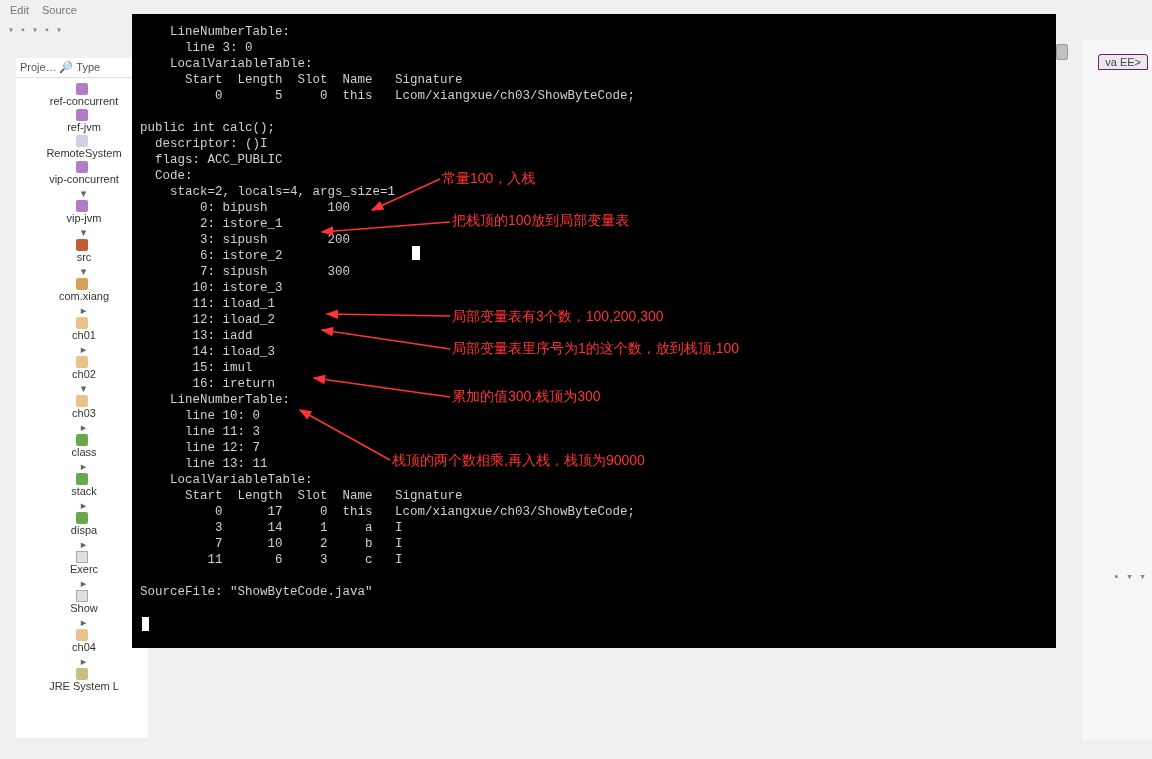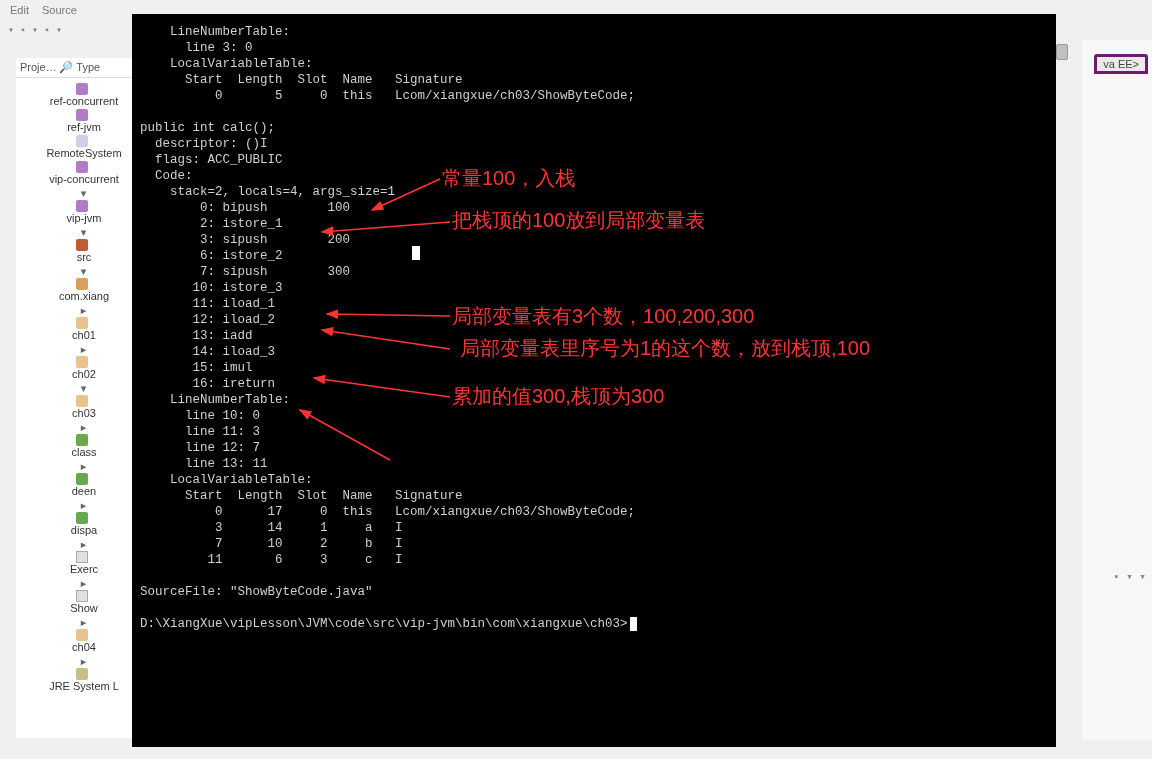--- a/index.html
+++ b/index.html
@@ -21,31 +21,31 @@
   .ico-pkgc{background:#e9c38c;border-radius:2px;}
   .ico-cls{background:#6aa84f;border-radius:2px;}
   .ico-file{background:#e0e0e0;border:1px solid #aaa;box-sizing:border-box;}
   .ico-jre{background:#cabf82;border-radius:2px;}
   .indent1{padding-left:14px;}
   .indent2{padding-left:26px;}
   .indent3{padding-left:38px;}
   .indent4{padding-left:50px;}
   .tw{display:inline-block;width:9px;text-align:center;color:#666;margin-right:1px;}
   
-  .console{position:absolute;left:132px;top:14px;width:938px;height:733px;background:#000;color:#d0d0d0;}
+  .console{position:absolute;left:132px;top:14px;width:938px;height:634px;background:#000;color:#d0d0d0;}
   .console-inner{position:relative;width:100%;height:100%;padding:10px 8px 8px 8px;box-sizing:border-box;white-space:pre;line-height:16px;font-size:12.5px;}
   .cursor{display:inline-block;width:7px;height:14px;background:#fff;vertical-align:text-bottom;margin-left:2px;}
   .cursor2{display:inline-block;width:8px;height:14px;background:#fff;vertical-align:text-bottom;}
   
-  .annot{position:absolute;color:#f33;font-family:"SimSun","Microsoft YaHei",sans-serif;font-size:20px;pointer-events:none;}
+  .annot{position:absolute;color:#f33;font-family:"SimSun","Microsoft YaHei",sans-serif;font-size:14px;pointer-events:none;}
   
   .arrows{position:absolute;left:0;top:0;pointer-events:none;}
   
   .right-sliver{position:absolute;right:0;top:40px;width:70px;height:700px;background:#f7f7f7;}
-  .right-sliver .tab{position:absolute;right:4px;top:14px;font-family:Tahoma,Arial,sans-serif;font-size:11px;color:#444;background:#eaeaea;border:3px solid #701a75;padding:1px 6px;border-radius:3px 3px 0 0;}
+  .right-sliver .tab{position:absolute;right:4px;top:14px;font-family:Tahoma,Arial,sans-serif;font-size:11px;color:#444;background:#eaeaea;border:1px solid #701a75;padding:1px 6px;border-radius:3px 3px 0 0;}
   .right-sliver .dots{position:absolute;right:6px;top:530px;color:#888;font-size:11px;}
   
   .console::after{content:"";position:absolute;right:0;top:0;width:14px;height:100%;background:#f0f0f0;}
   .scroll-thumb{position:absolute;right:2px;top:30px;width:10px;height:14px;background:#c0c0c0;border:1px solid #999;border-radius:2px;z-index:5;}
 </style>
 </head>
 <body>
 
 <div class="ide-menu">
   <span>Edit</span>
@@ -107,21 +107,21 @@
         <span>ch03</span>
       </li>
       <li class="indent4">
         <span class="tw">▸</span>
         <span class="ico ico-cls"></span>
         <span>class</span>
       </li>
       <li class="indent4">
         <span class="tw">▸</span>
         <span class="ico ico-cls"></span>
-        <span>deen</span>
+        <span>stack</span>
       </li>
       <li class="indent4">
         <span class="tw">▸</span>
         <span class="ico ico-cls"></span>
         <span>dispa</span>
       </li>
       <li class="indent4">
         <span class="tw">▸</span>
         <span class="ico ico-file"></span>
         <span>Exerc</span>
@@ -181,31 +181,32 @@
       line 13: 11
     LocalVariableTable:
       Start  Length  Slot  Name   Signature
           0      17     0  this   Lcom/xiangxue/ch03/ShowByteCode;
           3      14     1     a   I
           7      10     2     b   I
          11       6     3     c   I
 
 SourceFile: "ShowByteCode.java"
 </span>
-<span>D:\XiangXue\vipLesson\JVM\code\src\vip-jvm\bin\com\xiangxue\ch03&gt;</span><span class="cursor"></span>
+<span class="cursor"></span>
 
     
     <span class="cursor2" style="position:absolute;left:280px;top:232px;"></span>
 
     
     <div class="annot" style="left:310px;top:156px;">常量100，入栈</div>
     <div class="annot" style="left:320px;top:198px;text-align:right;">把栈顶的100放到局部变量表</div>
     <div class="annot" style="left:320px;top:294px;">局部变量表有3个数，100,200,300</div>
-    <div class="annot" style="left:328px;top:326px;">局部变量表里序号为1的这个数，放到栈顶,100</div>
+    <div class="annot" style="left:320px;top:326px;">局部变量表里序号为1的这个数，放到栈顶,100</div>
     <div class="annot" style="left:320px;top:374px;">累加的值300,栈顶为300</div>
+    <div class="annot" style="left:260px;top:438px;">栈顶的两个数相乘,再入栈，栈顶为90000</div>
 
     
     <svg class="arrows" width="938" height="733">
       <defs>
         <marker id="ah" markerWidth="8" markerHeight="8" refX="7" refY="3" orient="auto">
           <path d="M0,0 L8,3 L0,6 Z" fill="#f33"></path>
         </marker>
       </defs>
 
       <line x1="308" y1="165" x2="240" y2="196" stroke="#f33" stroke-width="1.6" marker-end="url(#ah)"></line>

